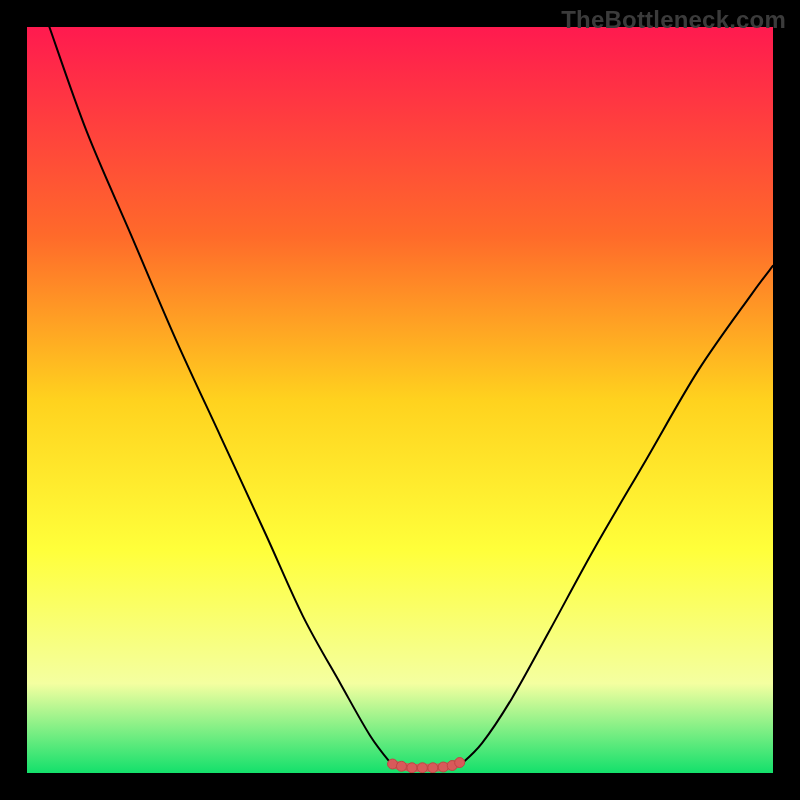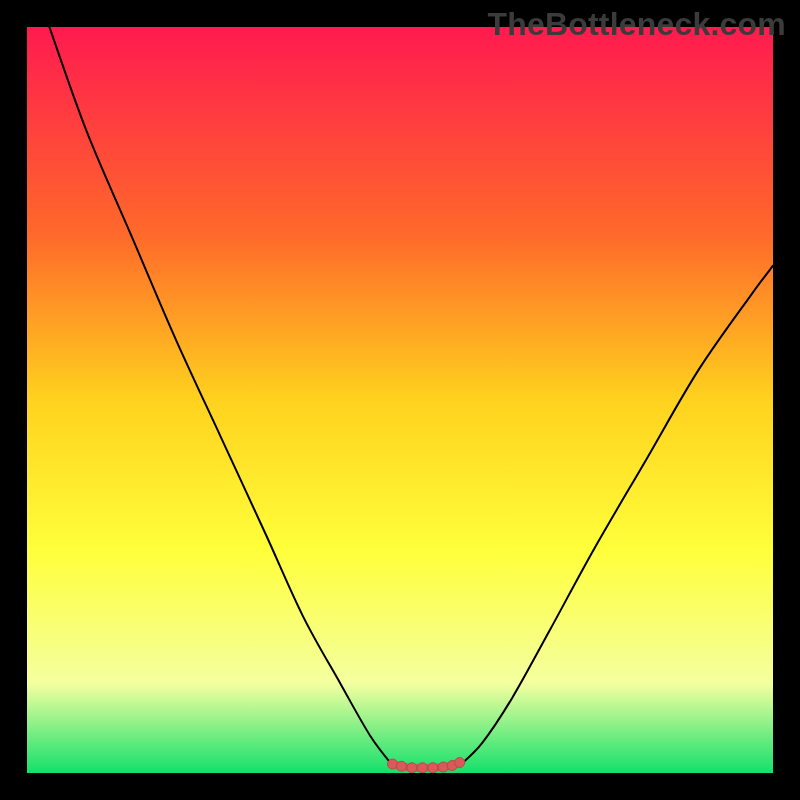--- a/index.html
+++ b/index.html
@@ -15,21 +15,21 @@
     position: relative;
     width: 800px;
     height: 800px;
     background: #000;
   }
   .watermark {
     position: absolute;
     top: 6px;
     right: 14px;
     color: #3b3b3b;
-    font-size: 32px;
+    font-size: 24px;
     font-weight: 600;
     letter-spacing: 0.2px;
     z-index: 10;
   }
   .plot-wrap {
     position: absolute;
     left: 27px;
     top: 27px;
     width: 746px;
     height: 746px;

